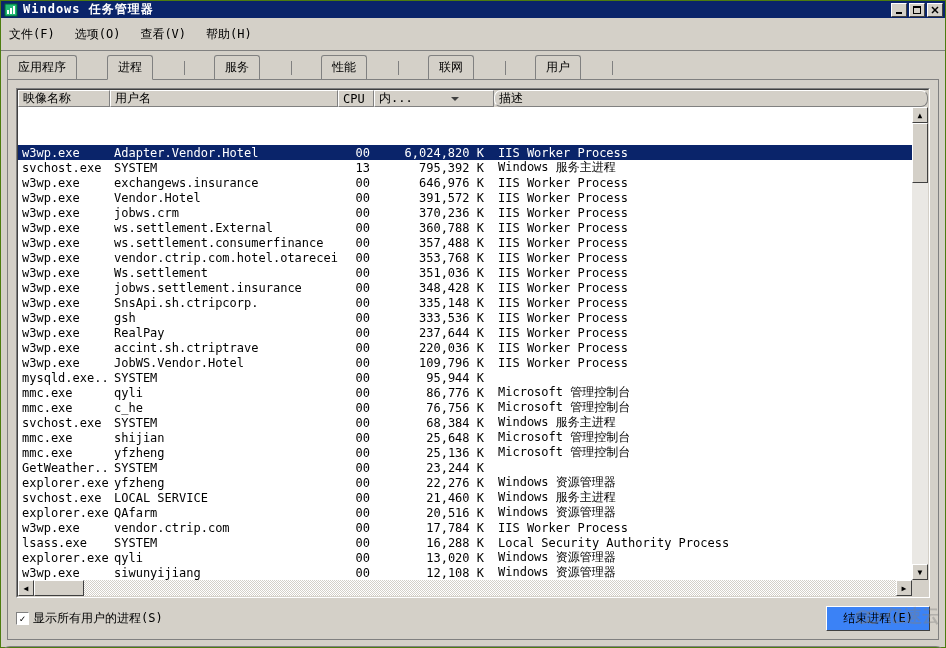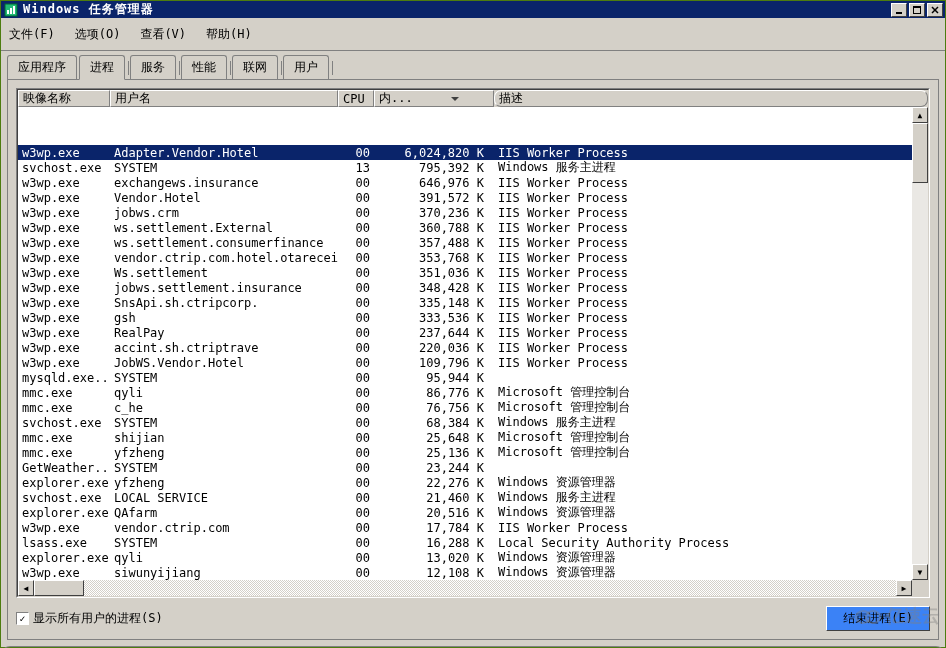--- a/index.html
+++ b/index.html
@@ -67,20 +67,21 @@
   .menubar .menu-item {
     cursor: pointer;
     padding: 2px 4px;
   }
   .tabs-row {
     margin: 6px 6px 0 6px;
     display: flex;
     align-items: flex-end;
     height: 22px;
     position: relative;
+    gap: 28px;
   }
   .tab {
     padding: 3px 10px 3px 10px;
     border: 1px solid #808080;
     border-bottom: none;
     border-top-left-radius: 3px;
     border-top-right-radius: 3px;
     background: #d4d0c8;
     margin-right: 2px;
     cursor: pointer;

